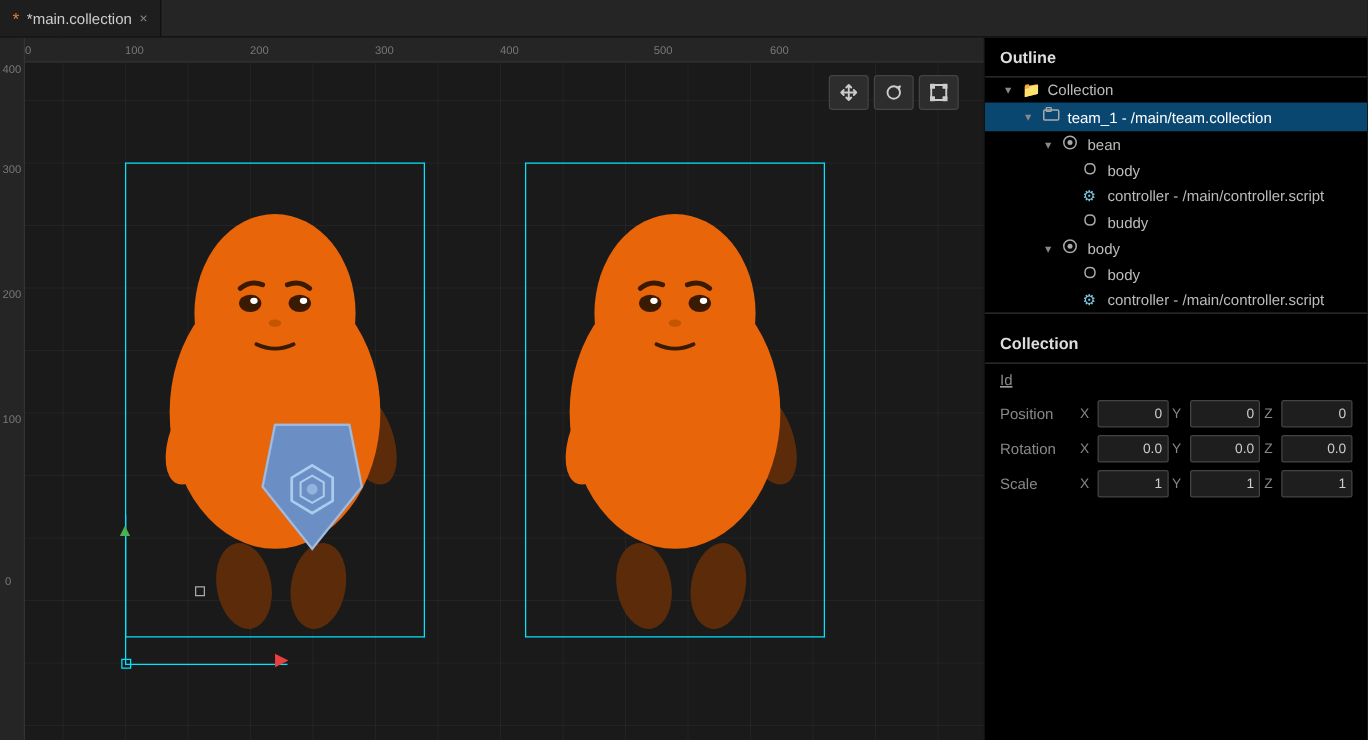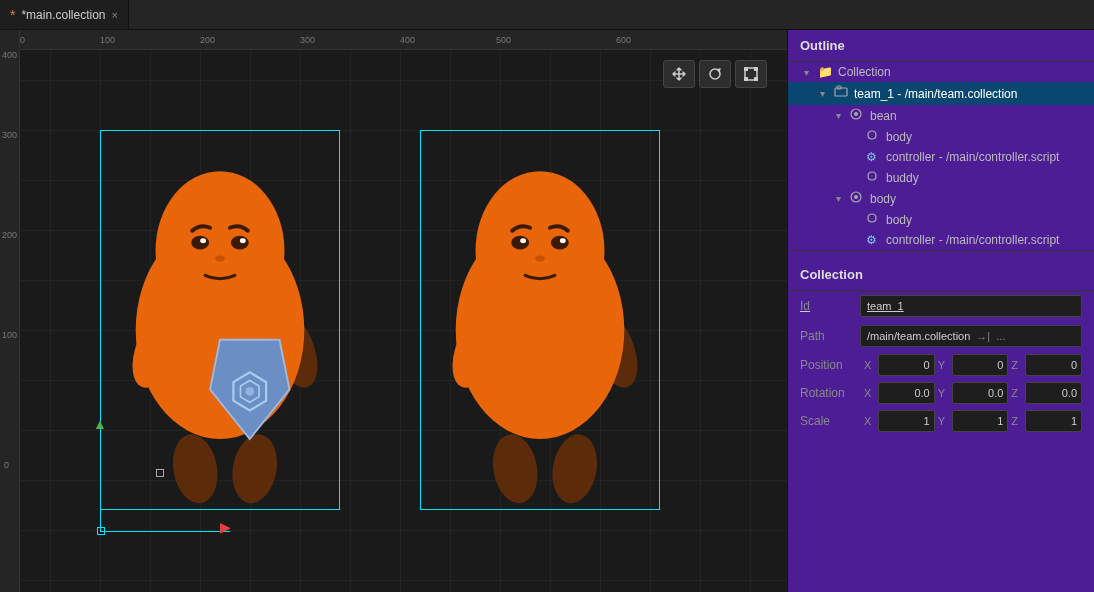--- a/index.html
+++ b/index.html
@@ -188,21 +188,21 @@
       left: 136px;
       width: 8px;
       height: 8px;
       border: 1.5px solid #aaa;
       background: transparent;
     }
 
     
     .right-panel {
       width: 307px;
-      background: #4c1d95;
+      background: #000000;
       border-left: 1px solid #111;
       display: flex;
       flex-direction: column;
       flex-shrink: 0;
       overflow-y: auto;
     }
 
     
     .section-header {
       padding: 8px 12px;
@@ -376,21 +376,21 @@
 
   <div class="viewport">
     <div class="viewport-canvas"></div>
 
     <div class="ruler-top">
       <span class="ruler-num" style="left:0px">0</span>
       <span class="ruler-num" style="left:80px">100</span>
       <span class="ruler-num" style="left:180px">200</span>
       <span class="ruler-num" style="left:280px">300</span>
       <span class="ruler-num" style="left:380px">400</span>
-      <span class="ruler-num" style="left:476px">500</span>
+      <span class="ruler-num" style="left:503px">500</span>
       <span class="ruler-num" style="left:596px">600</span>
     </div>
 
     <div class="ruler-left">
       <span class="ruler-num" style="top:20px;left:2px">400</span>
       <span class="ruler-num" style="top:100px;left:2px">300</span>
       <span class="ruler-num" style="top:200px;left:2px">200</span>
       <span class="ruler-num" style="top:300px;left:2px">100</span>
       <span class="ruler-num" style="top:430px;left:4px">0</span>
     </div>
@@ -579,34 +579,23 @@
         <span>controller - /main/controller.script</span>
       </div>
 
     </div>
 
     <div class="properties-section">
       <div class="section-header">Collection</div>
 
       <div class="prop-row">
         <span class="prop-label">Id</span>
-        <div class="prop-value">
-          <span>team_1</span>
-        </div>
-      </div>
-
-
-      <div class="prop-path-row">
-        <span class="prop-label">Path</span>
-        <div class="prop-path-value">
-          <span>/main/team.collection</span>
-          <span class="path-arrow">→|</span>
-          <span class="path-dots">...</span>
-        </div>
-      </div>
+      </div>
+
+
 
       <div class="prop-xyz-row">
         <span class="prop-xyz-label">Position</span>
         <div class="xyz-group">
           <div class="xyz-item">
             <span class="xyz-key">X</span>
             <div class="xyz-val">
               <span>0</span>
             </div>
           </div>

